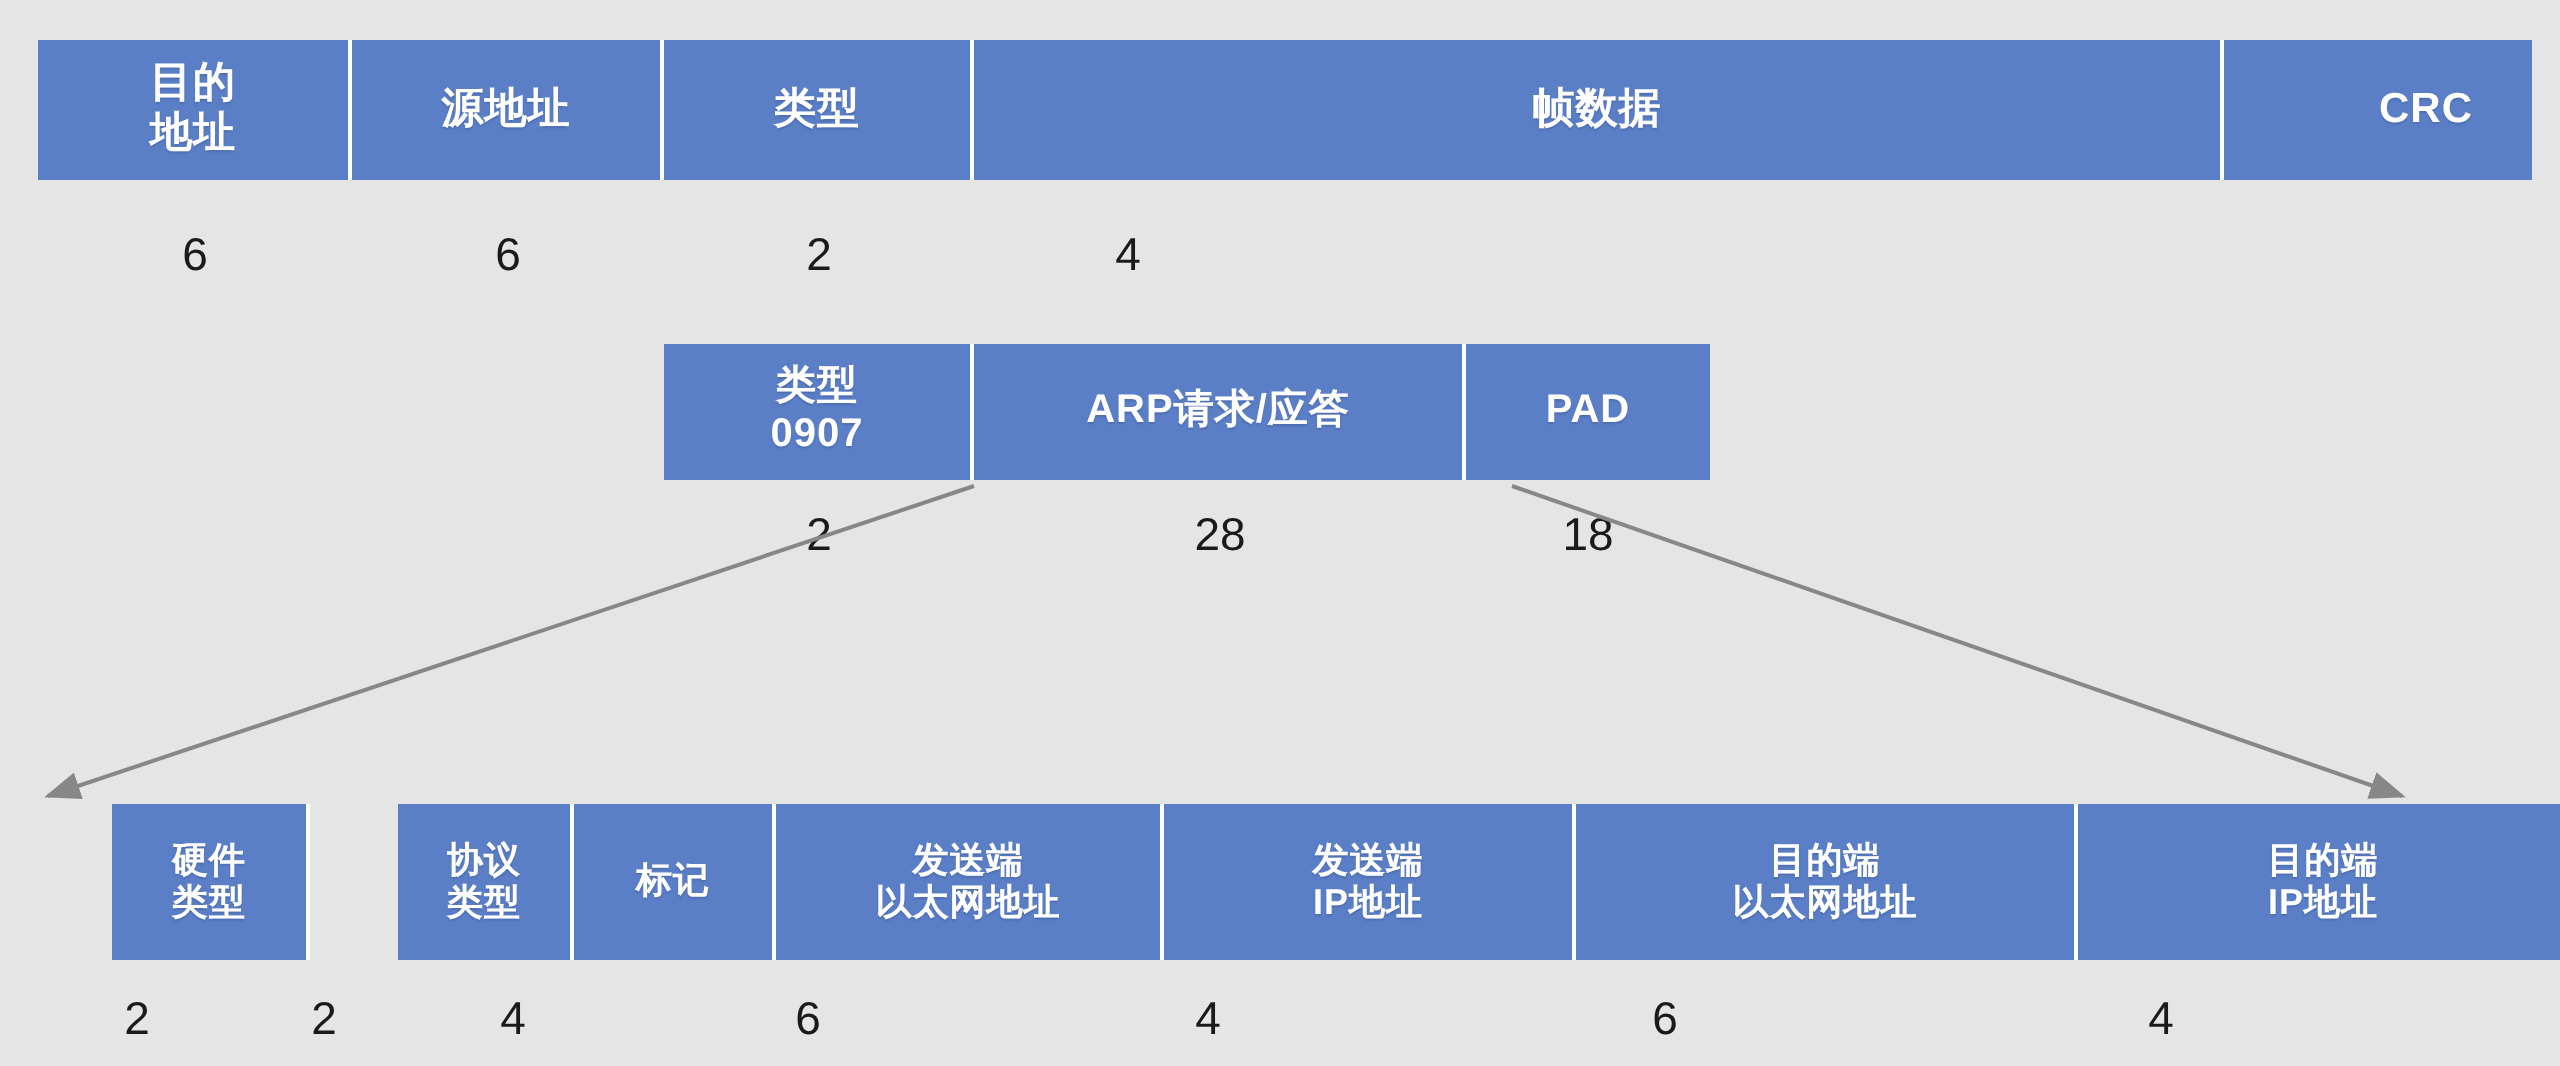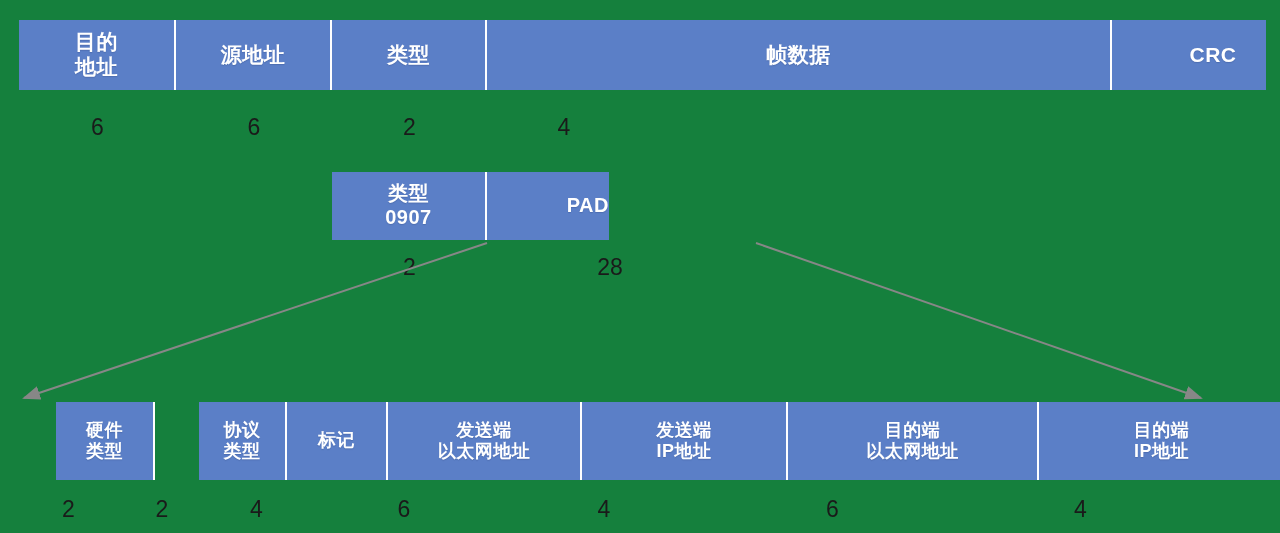--- a/index.html
+++ b/index.html
@@ -12,21 +12,21 @@
     width: 1280px;
     height: 533px;
     font-family: "Liberation Sans", "DejaVu Sans", sans-serif;
     -webkit-font-smoothing: antialiased;
   }
   #canvas {
     position: relative;
     width: 1280px;
     height: 533px;
     overflow: hidden;
-    background: #15803d;
+    background: #e5e5e5;
   }
 
   
   .row {
     position: absolute;
     display: flex;
     align-items: stretch;
   }
   .cell {
     background: #5B7FC7;
@@ -110,27 +110,31 @@
       <div class="sz" style="flex: 0 0 156px;">6</div>
       <div class="sz" style="flex: 0 0 155px;">2</div>
       <div class="sz" style="flex: 0 0 154px;">4</div>
     </div>
 
   <div class="row" id="row-arp">
       <div class="cell" style="flex: 0 0 155px;">
         <span class="ln">类型</span>
         <span class="ln">0907</span>
       </div>
-      <div class="cell" style="flex: 0 0 122px; align-items: flex-end;">
+      <div class="cell" style="flex: 0 0 246px;">
+        <span class="ln">ARP请求/应答</span>
+      </div>
+      <div class="cell" style="flex: 0 0 122px;">
         <span class="ln">PAD</span>
       </div>
     </div>
   <div class="sizes" id="sizes-arp">
       <div class="sz" style="flex: 0 0 155px;">2</div>
       <div class="sz" style="flex: 0 0 246px;">28</div>
+      <div class="sz" style="flex: 0 0 122px;">18</div>
     </div>
 
   <svg id="connectors" viewBox="0 0 1280 533">
     <defs>
       <marker id="arrowhead" markerWidth="9" markerHeight="7" refX="8" refY="3.5" orient="auto" markerUnits="strokeWidth">
         <polygon points="0 0, 9 3.5, 0 7" fill="#878787"></polygon>
       </marker>
     </defs>
     <g id="connector-lines">
         <line x1="487" y1="243" x2="24" y2="398" stroke="#878787" stroke-width="2" marker-end="url(#arrowhead)"></line>

